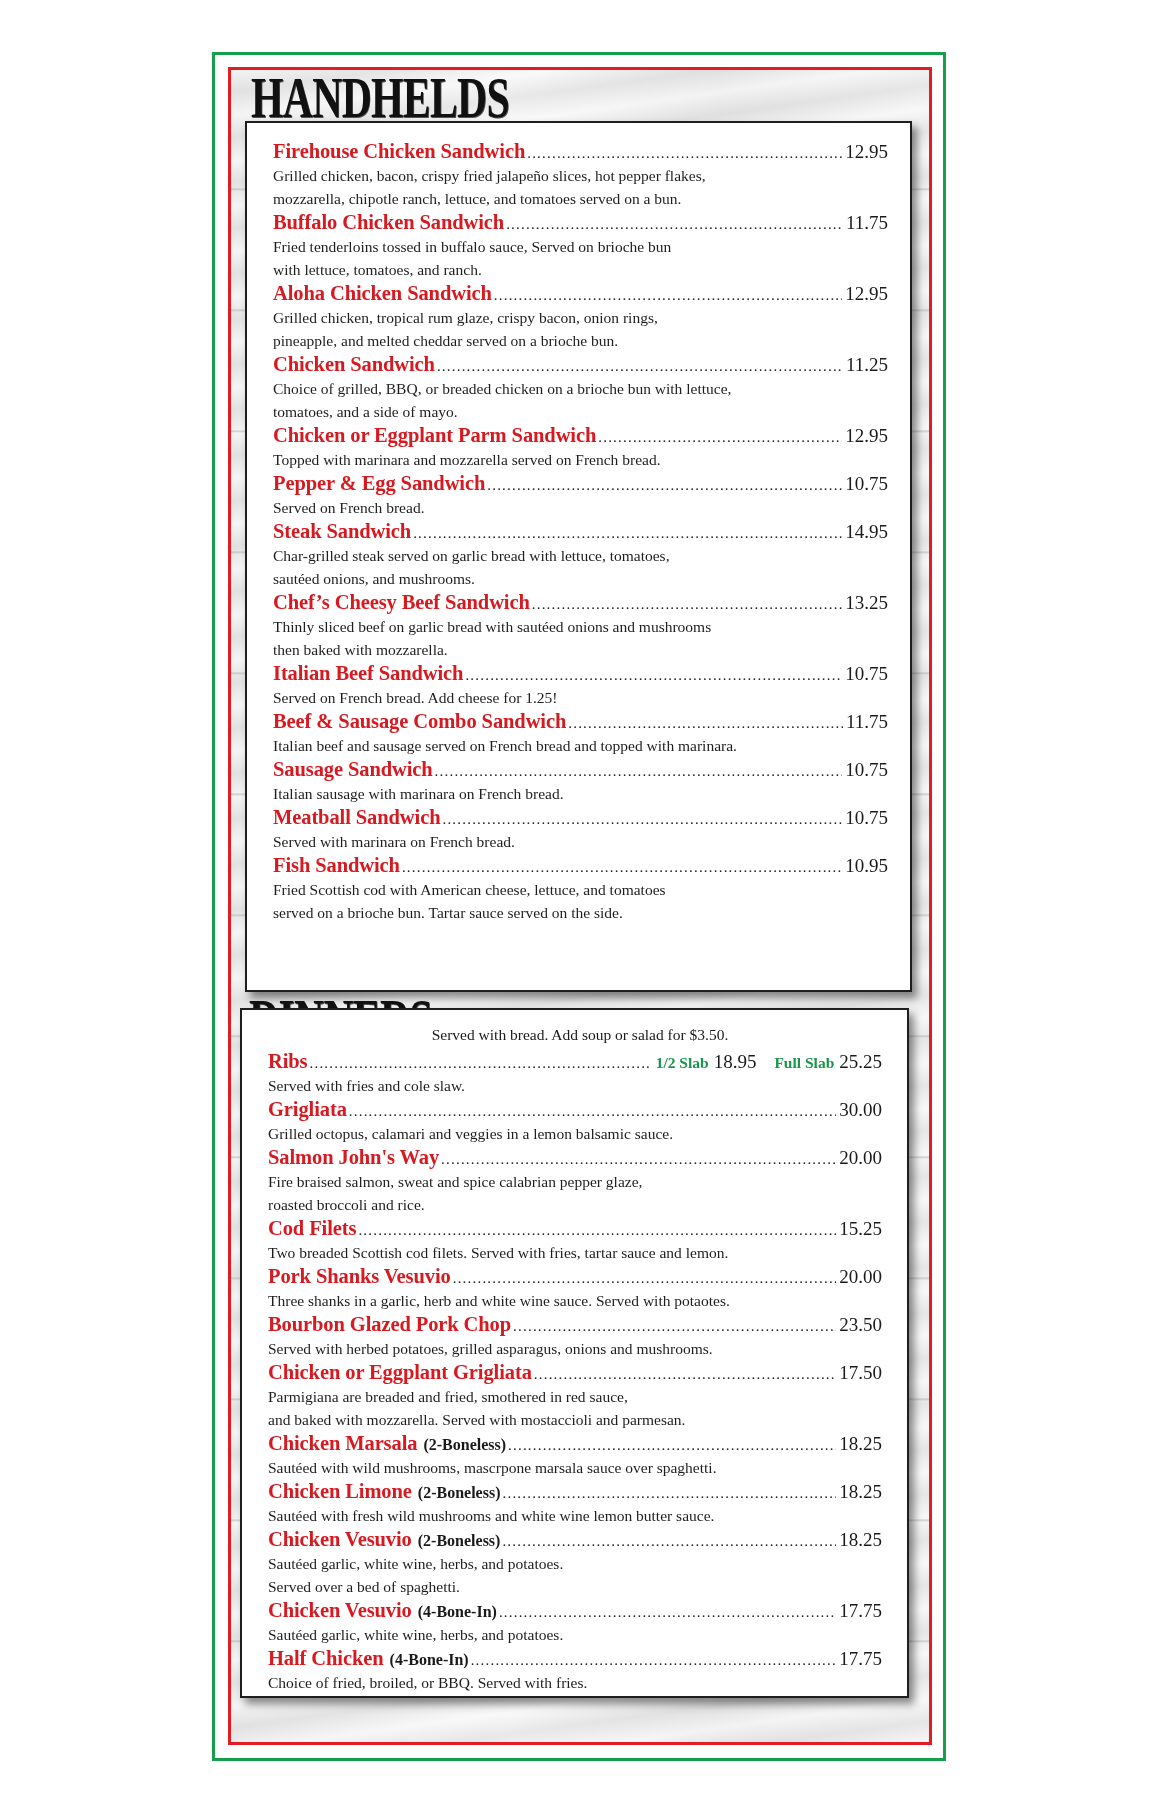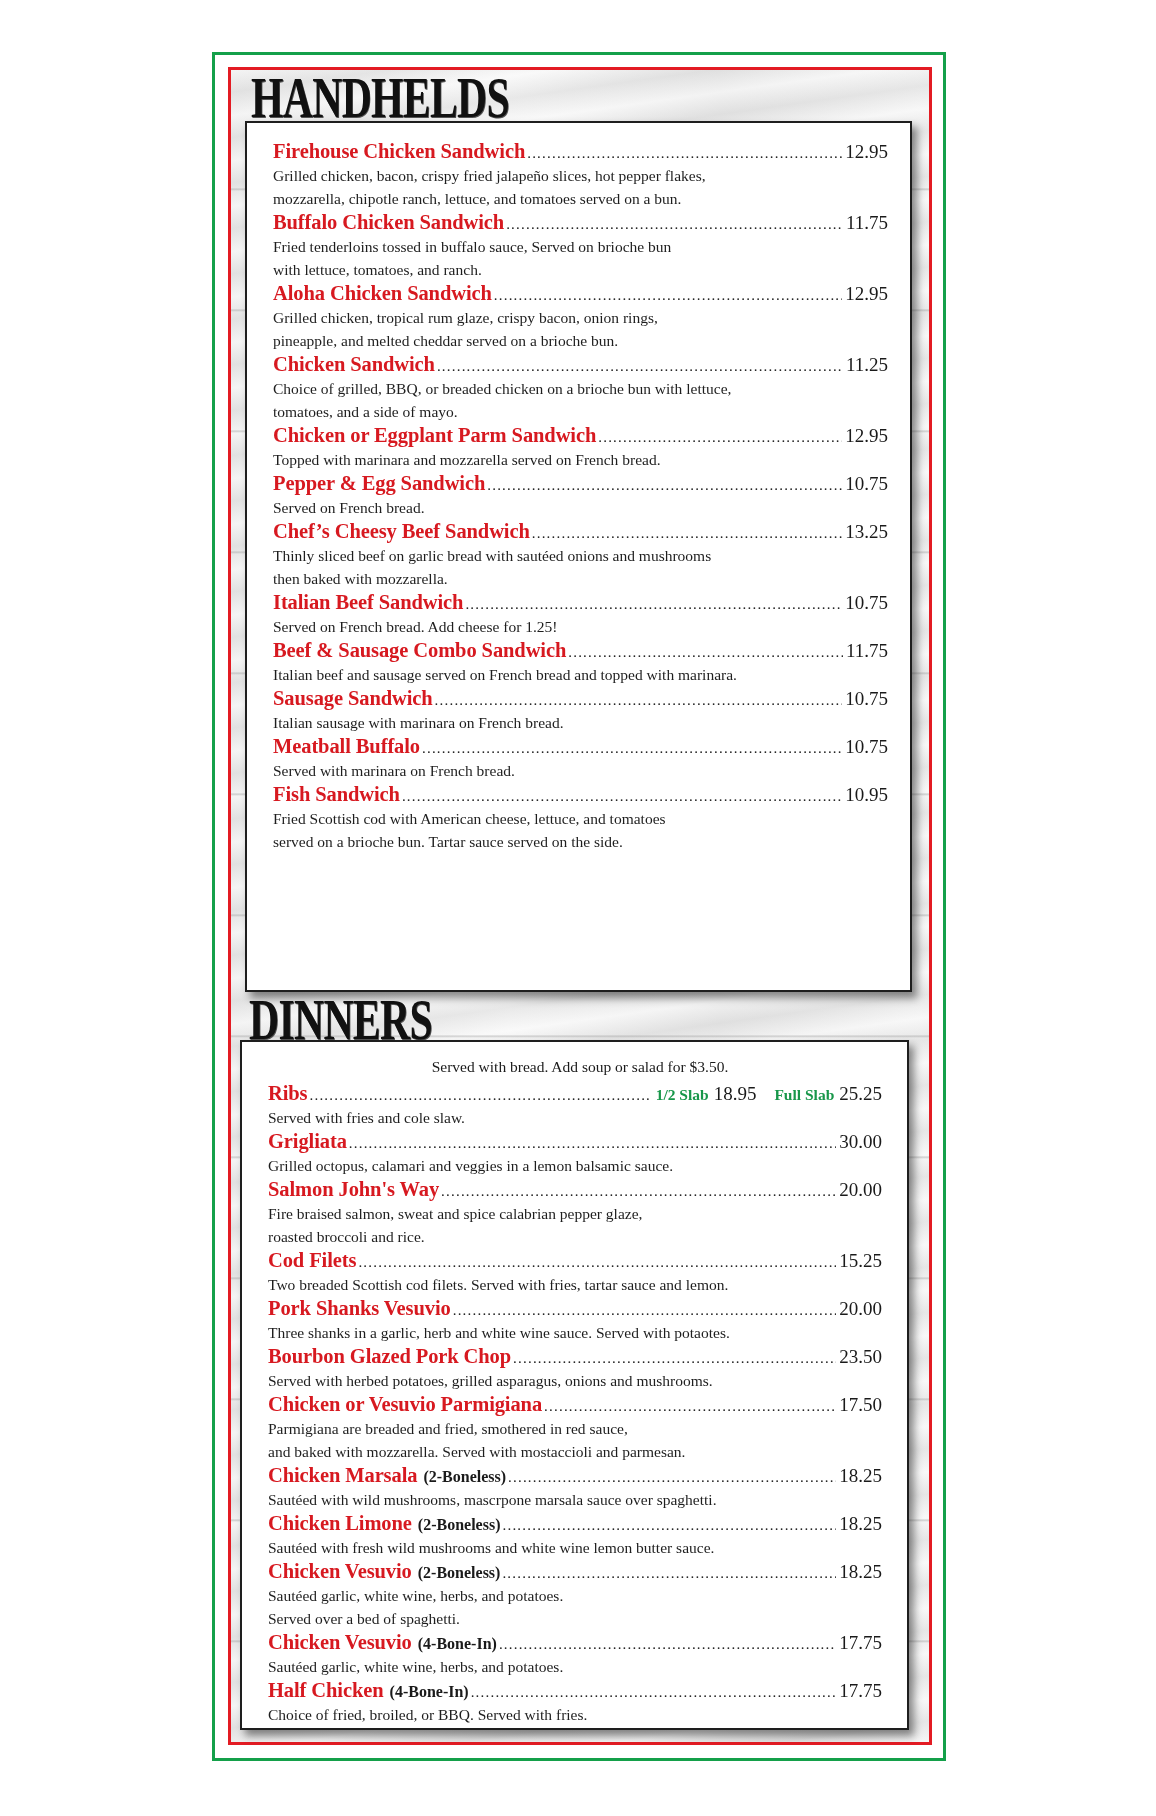--- a/index.html
+++ b/index.html
@@ -26,21 +26,21 @@
     text-shadow: 1px 1px 0 #555;
   }
   #handhelds-title { left:251px; top:74px; }
   #dinners-title { left:249px; top:996px; }
   .menu-box {
     position:absolute; background:#ffffff; border:2px solid #1e1e1e;
     box-shadow: 5px 6px 8px rgba(0,0,0,0.45);
     box-sizing:border-box;
   }
   #handhelds-box { left:245px; top:121px; width:667px; height:871px; padding:16px 22px 0 26px; }
-  #dinners-box { left:240px; top:1040px; width:669px; height:690px; padding:13px 25px 0 26px; }
+  #dinners-box { left:240px; top:1008px; width:669px; height:690px; padding:13px 25px 0 26px; }
   .item { margin:0; }
   .item-row {
     display:flex; align-items:baseline; height:25px; line-height:25px; white-space:nowrap;
   }
   .item-name {
     color:#d71920; font-weight:bold; font-size:20.5px; letter-spacing:-0.1px; flex:0 0 auto;
   }
   .item-qual {
     color:#1a1a1a; font-weight:bold; font-size:16px; margin-left:6px; flex:0 0 auto;
   }
@@ -117,20 +117,29 @@
 
   <div class="item">
     <div class="item-row">
         <span class="item-name">Pepper &amp; Egg Sandwich</span>
         <span class="leader"></span>
         <span class="price">10.75</span>
       </div>
     <p class="desc">Served on French bread.</p>
   </div>
 
+  <div class="item">
+    <div class="item-row">
+        <span class="item-name">Steak Sandwich</span>
+        <span class="leader"></span>
+        <span class="price">14.95</span>
+      </div>
+    <p class="desc">Char-grilled steak served on garlic bread with lettuce, tomatoes,</p>
+    <p class="desc">sautéed onions, and mushrooms.</p>
+  </div>
 
 
   <div class="item">
     <div class="item-row">
         <span class="item-name">Chef’s Cheesy Beef Sandwich</span>
         <span class="leader"></span>
         <span class="price">13.25</span>
       </div>
     <p class="desc">Thinly sliced beef on garlic bread with sautéed onions and mushrooms</p>
     <p class="desc">then baked with mozzarella.</p>
@@ -158,21 +167,21 @@
     <div class="item-row">
         <span class="item-name">Sausage Sandwich</span>
         <span class="leader"></span>
         <span class="price">10.75</span>
       </div>
     <p class="desc">Italian sausage with marinara on French bread.</p>
   </div>
 
   <div class="item">
     <div class="item-row">
-        <span class="item-name">Meatball Buffalo</span>
+        <span class="item-name">Meatball Sandwich</span>
         <span class="leader"></span>
         <span class="price">10.75</span>
       </div>
     <p class="desc">Served with marinara on French bread.</p>
   </div>
 
   <div class="item">
     <div class="item-row">
         <span class="item-name">Fish Sandwich</span>
         <span class="leader"></span>
@@ -243,21 +252,21 @@
     <div class="item-row">
         <span class="item-name">Bourbon Glazed Pork Chop</span>
         <span class="leader"></span>
         <span class="price">23.50</span>
       </div>
     <p class="desc">Served with herbed potatoes, grilled asparagus, onions and mushrooms.</p>
   </div>
 
   <div class="item">
     <div class="item-row">
-        <span class="item-name">Chicken or Vesuvio Parmigiana</span>
+        <span class="item-name">Chicken or Eggplant Grigliata</span>
         <span class="leader"></span>
         <span class="price">17.50</span>
       </div>
     <p class="desc">Parmigiana are breaded and fried, smothered in red sauce,</p>
     <p class="desc">and baked with mozzarella. Served with mostaccioli and parmesan.</p>
   </div>
 
   <div class="item">
     <div class="item-row">
         <span class="item-name">Chicken Marsala</span>

